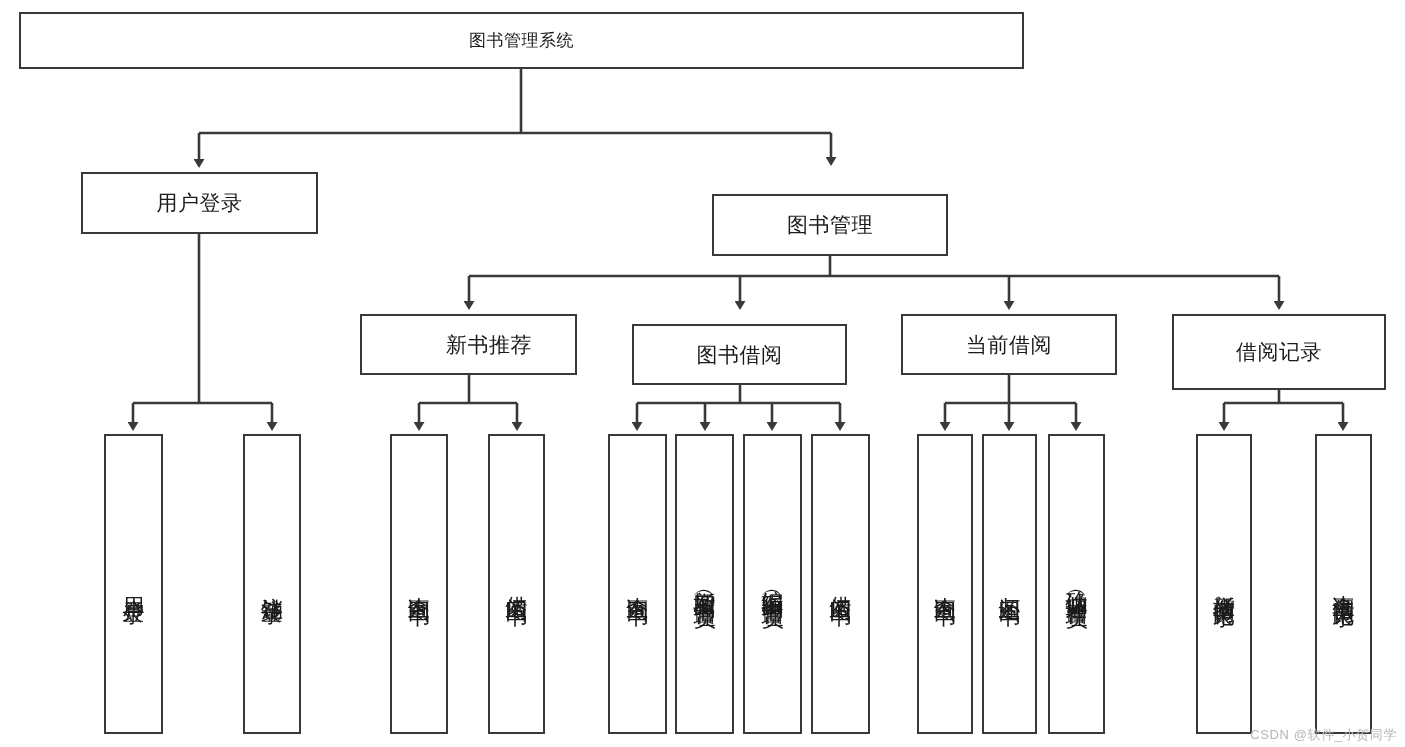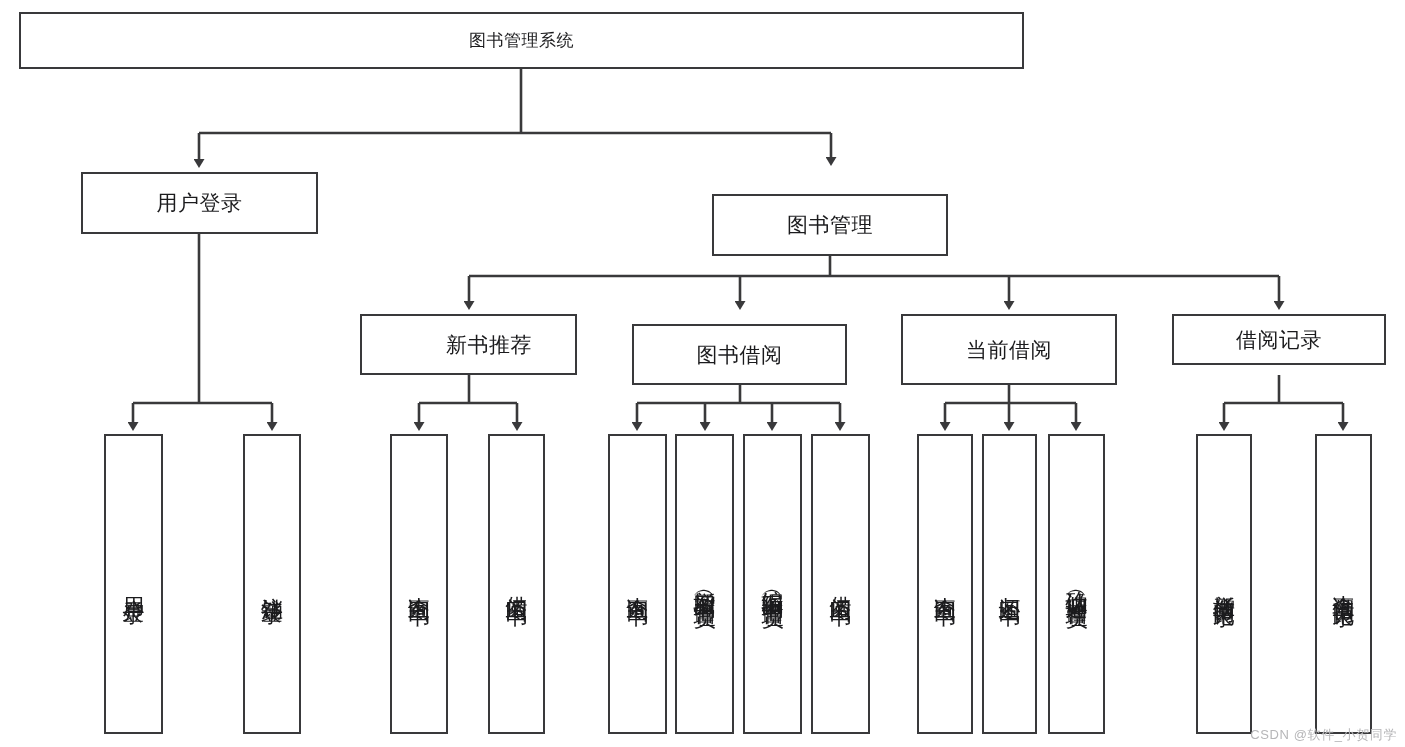--- a/index.html
+++ b/index.html
@@ -136,24 +136,24 @@
   <div class="node" style="left:712px; top:170px; width:236px; height:62px;margin-top:24px;">
     <span class="node-label">图书管理</span>
   </div>
 
   <div class="node" style="left:360px; top:314px; width:217px; height:61px;padding-left:41px;">
     <span class="node-label">新书推荐</span>
   </div>
   <div class="node" style="left:632px; top:324px; width:215px; height:61px;">
     <span class="node-label">图书借阅</span>
   </div>
-  <div class="node" style="left:901px; top:314px; width:216px; height:71px;">
+  <div class="node" style="left:901px; top:314px; width:216px; height:61px;">
     <span class="node-label">当前借阅</span>
   </div>
-  <div class="node" style="left:1172px; top:314px; width:214px; height:51px;">
+  <div class="node" style="left:1172px; top:314px; width:214px; height:76px;">
     <span class="node-label">借阅记录</span>
   </div>
 
   <div class="node leaf" style="left:104px; top:434px; width:59px; height:300px;">
     <span class="node-label">用户登录</span>
   </div>
   <div class="node leaf" style="left:243px; top:434px; width:58px; height:300px;">
     <span class="node-label">注销登录</span>
   </div>
 

